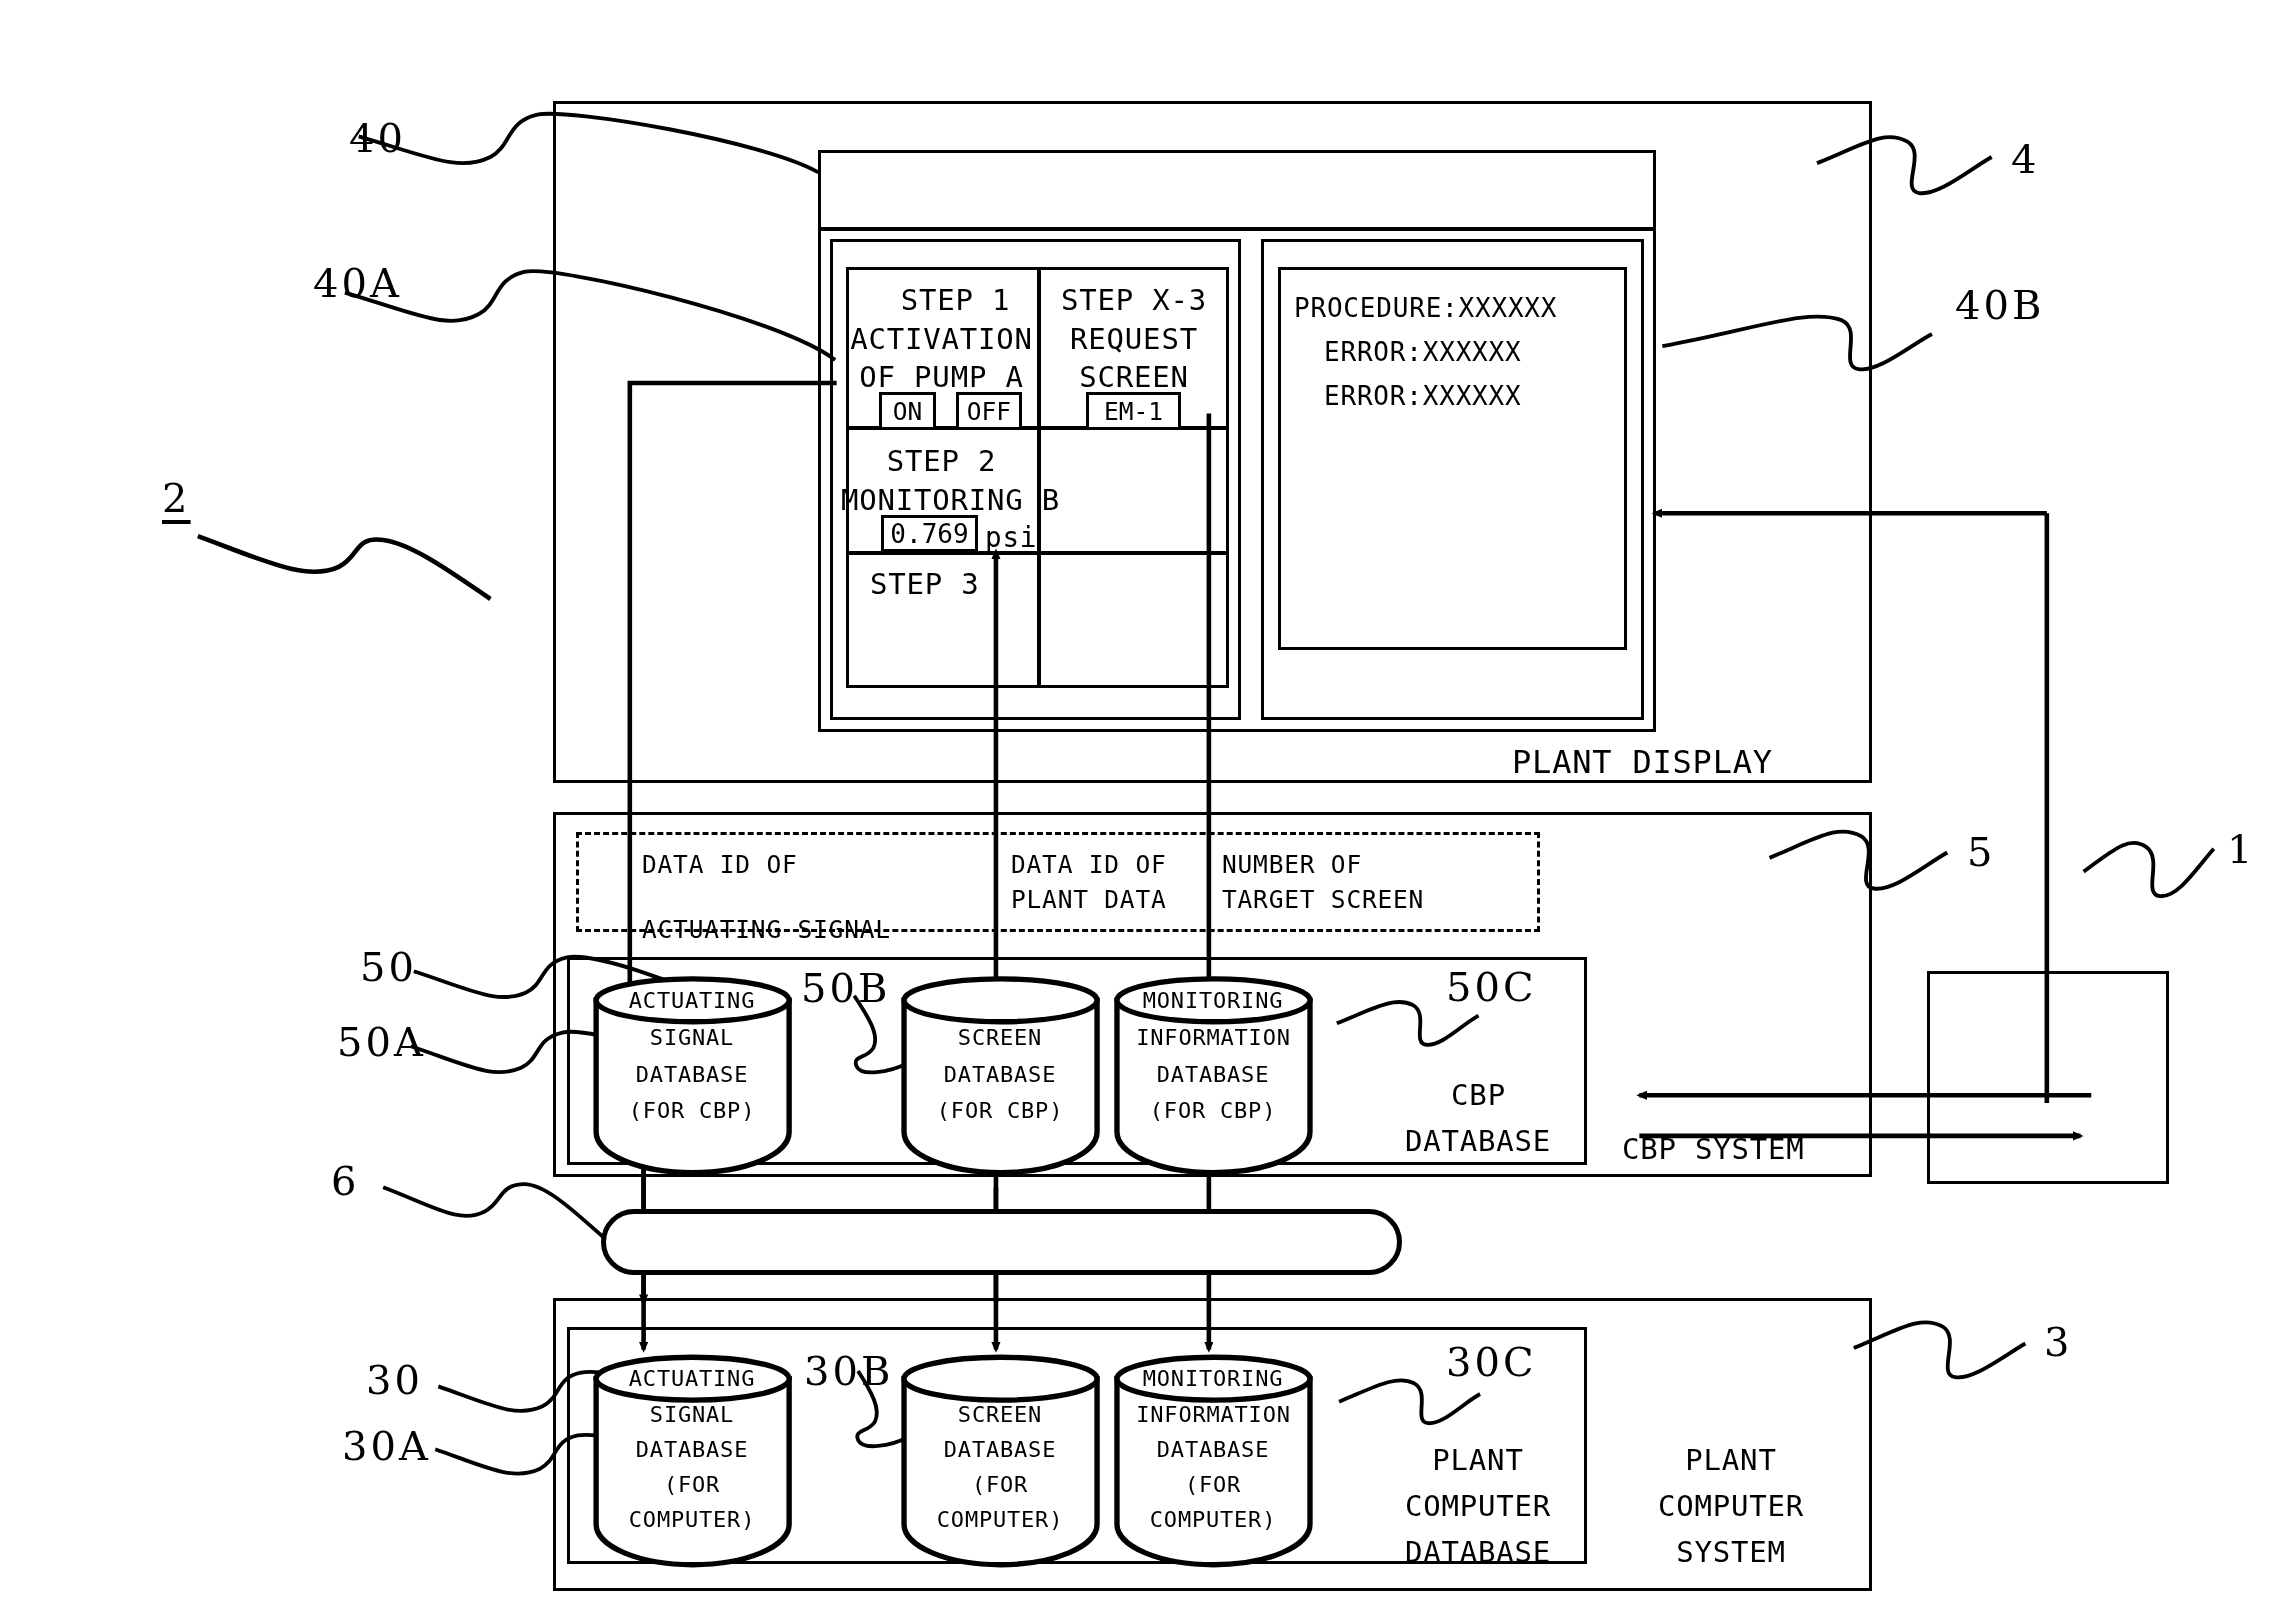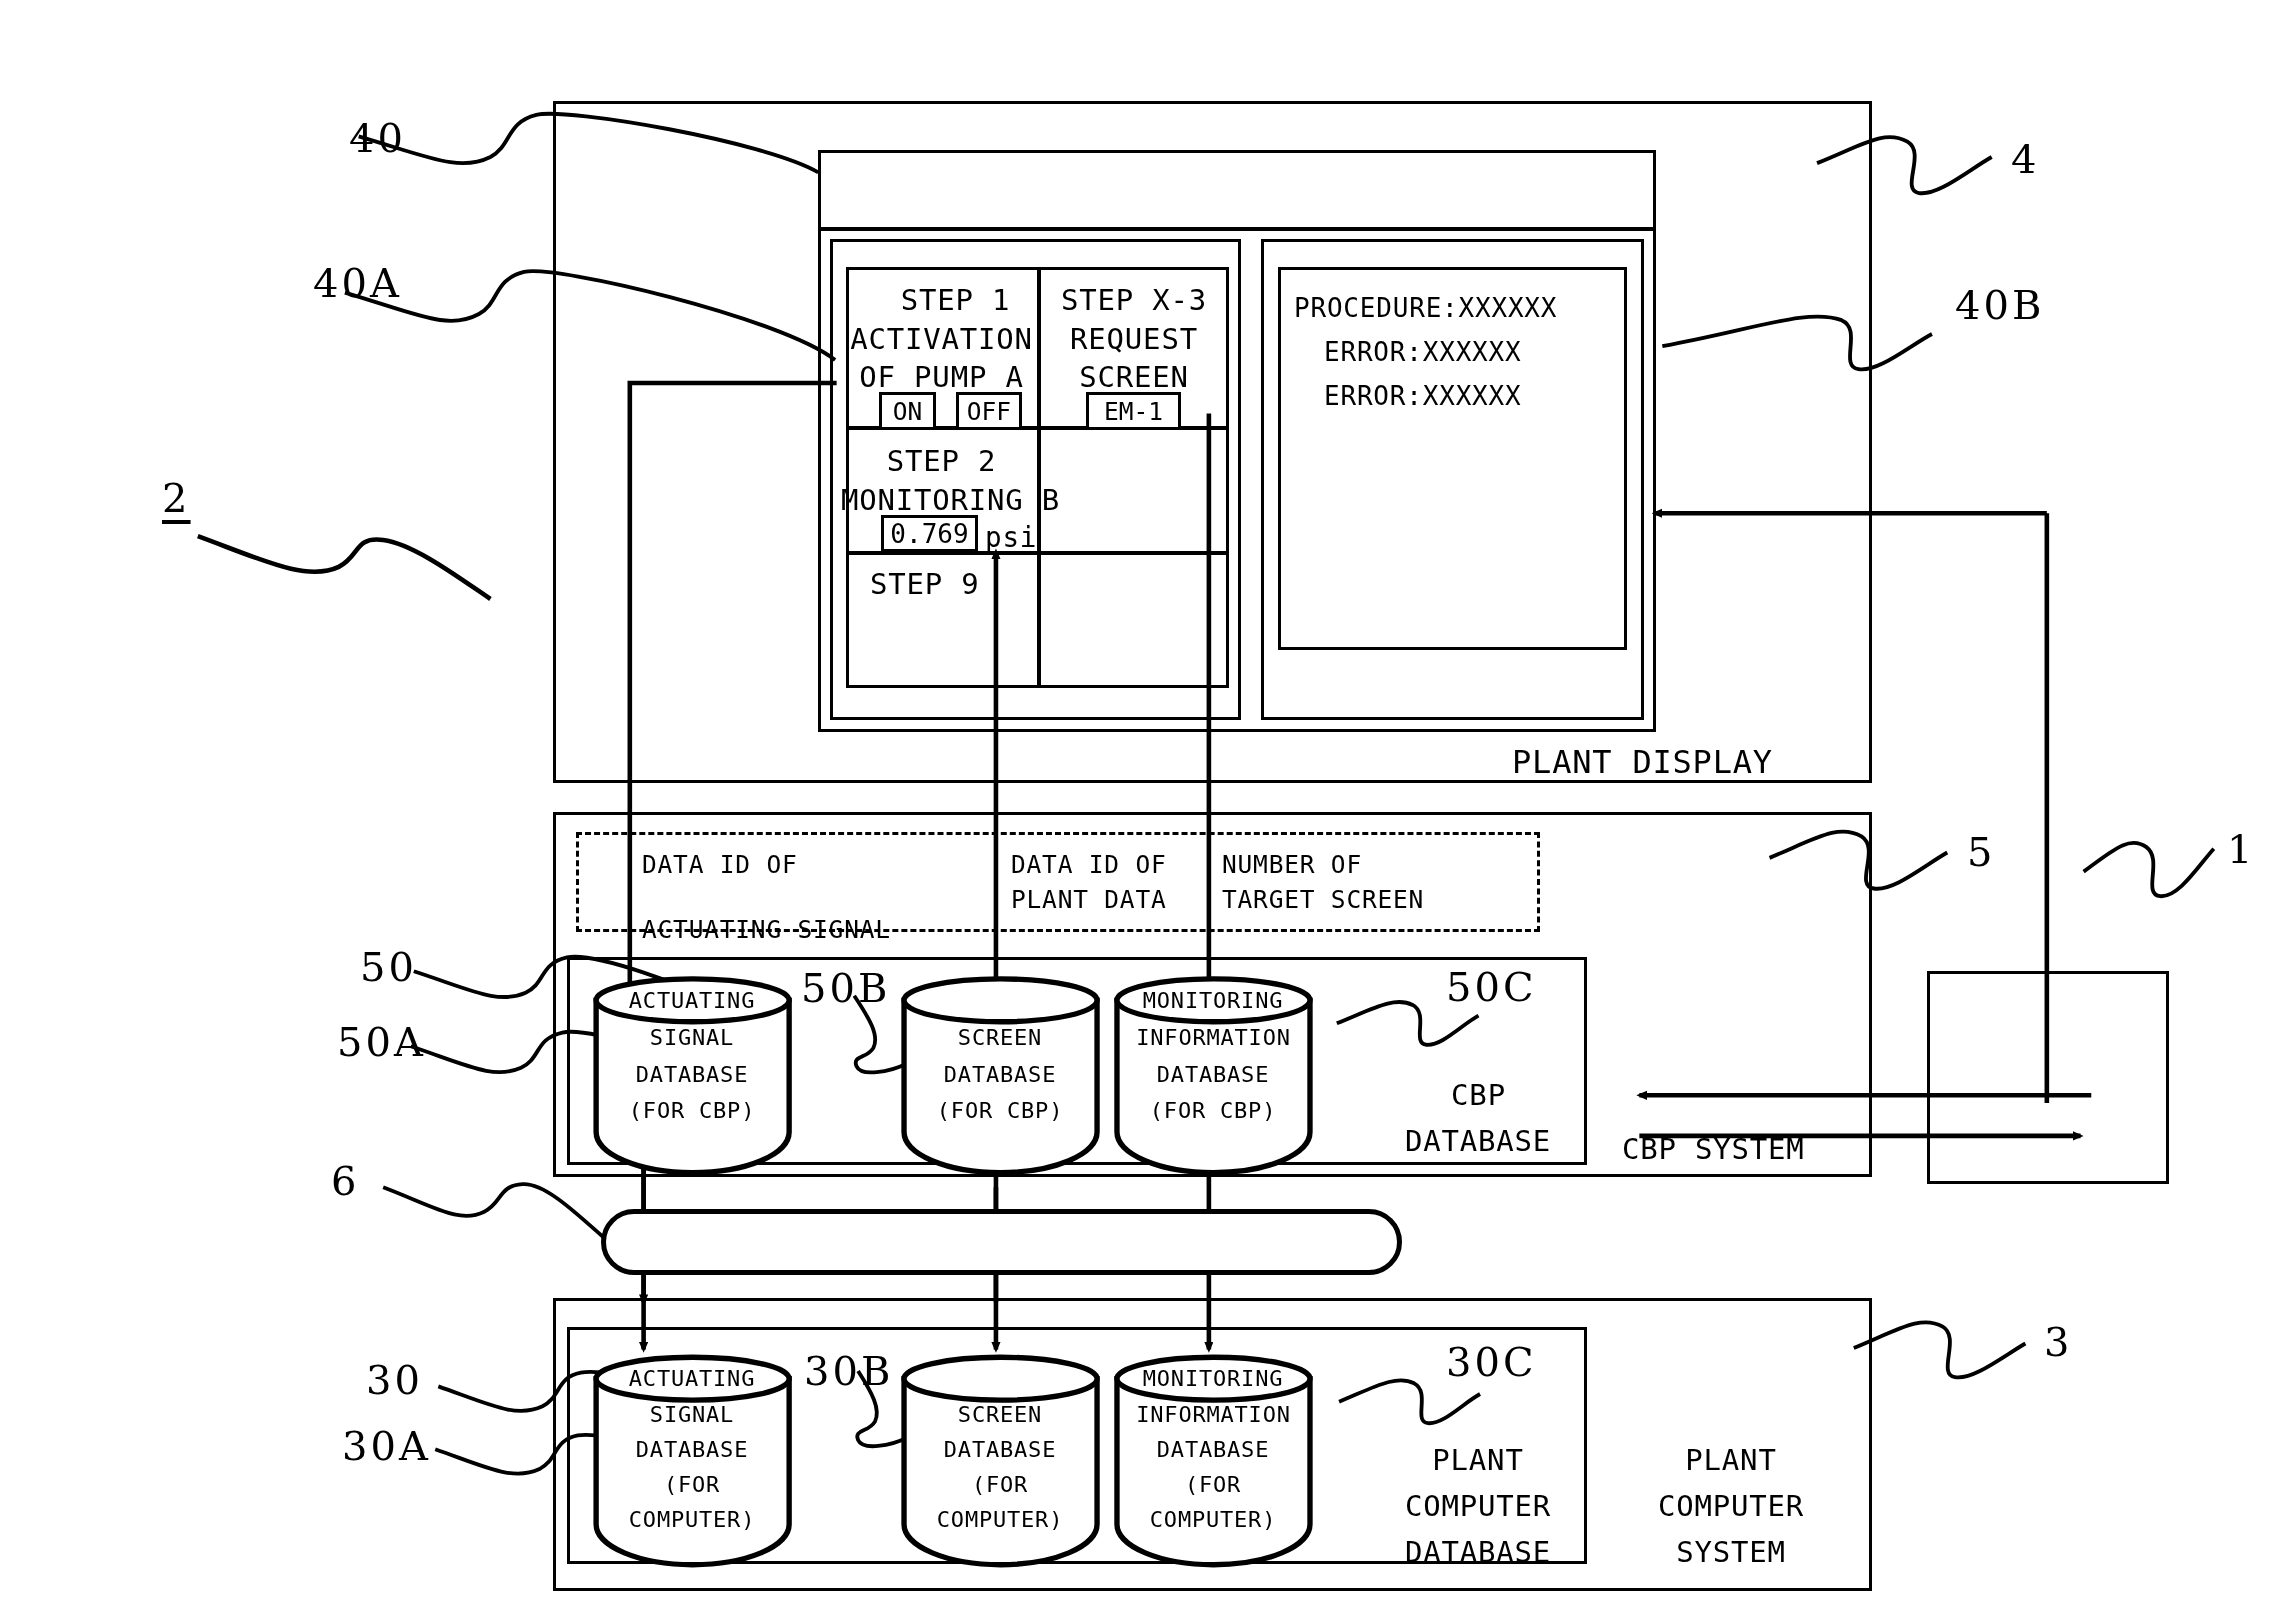--- a/index.html
+++ b/index.html
@@ -122,21 +122,21 @@
   <div class="txt ctr" style="left:1039px;top:283px;width:190px;font-size:29px;">STEP X-3</div>
   <div class="txt ctr" style="left:1039px;top:322px;width:190px;font-size:29px;">REQUEST</div>
   <div class="txt ctr" style="left:1039px;top:360px;width:190px;font-size:29px;">SCREEN</div>
   <div class="btn" style="left:1086px;top:392px;width:95px;height:38px;font-size:24.5px;background:#fff;">EM-1</div>
 
   <div class="txt ctr" style="left:846px;top:444px;width:191px;font-size:29px;">STEP 2</div>
   <div class="txt ctr" style="left:841px;top:483px;width:196px;font-size:29px;">MONITORING B</div>
   <div class="btn" style="left:881px;top:515px;width:97px;height:37px;font-size:26px;background:#fff;">0.769</div>
   <div class="txt" style="left:985px;top:521px;font-size:27.6px;">psi</div>
 
-  <div class="txt" style="left:870px;top:567px;font-size:29px;">STEP 9</div>
+  <div class="txt" style="left:870px;top:567px;font-size:29px;">STEP 3</div>
 
   <div class="box thin" style="left:1261px;top:239px;width:383px;height:481px;"></div>
   <div class="box thin" style="left:1278px;top:267px;width:349px;height:383px;"></div>
   <div class="txt" style="left:1294px;top:293px;font-size:26px;">PROCEDURE:XXXXXX</div>
   <div class="txt" style="left:1324px;top:337px;font-size:26px;">ERROR:XXXXXX</div>
   <div class="txt" style="left:1324px;top:381px;font-size:26px;">ERROR:XXXXXX</div>
 
   <div class="txt" style="left:1512px;top:743px;font-size:32px;">PLANT DISPLAY</div>
 
   <div class="box" style="left:553px;top:812px;width:1319px;height:365px;"></div>

